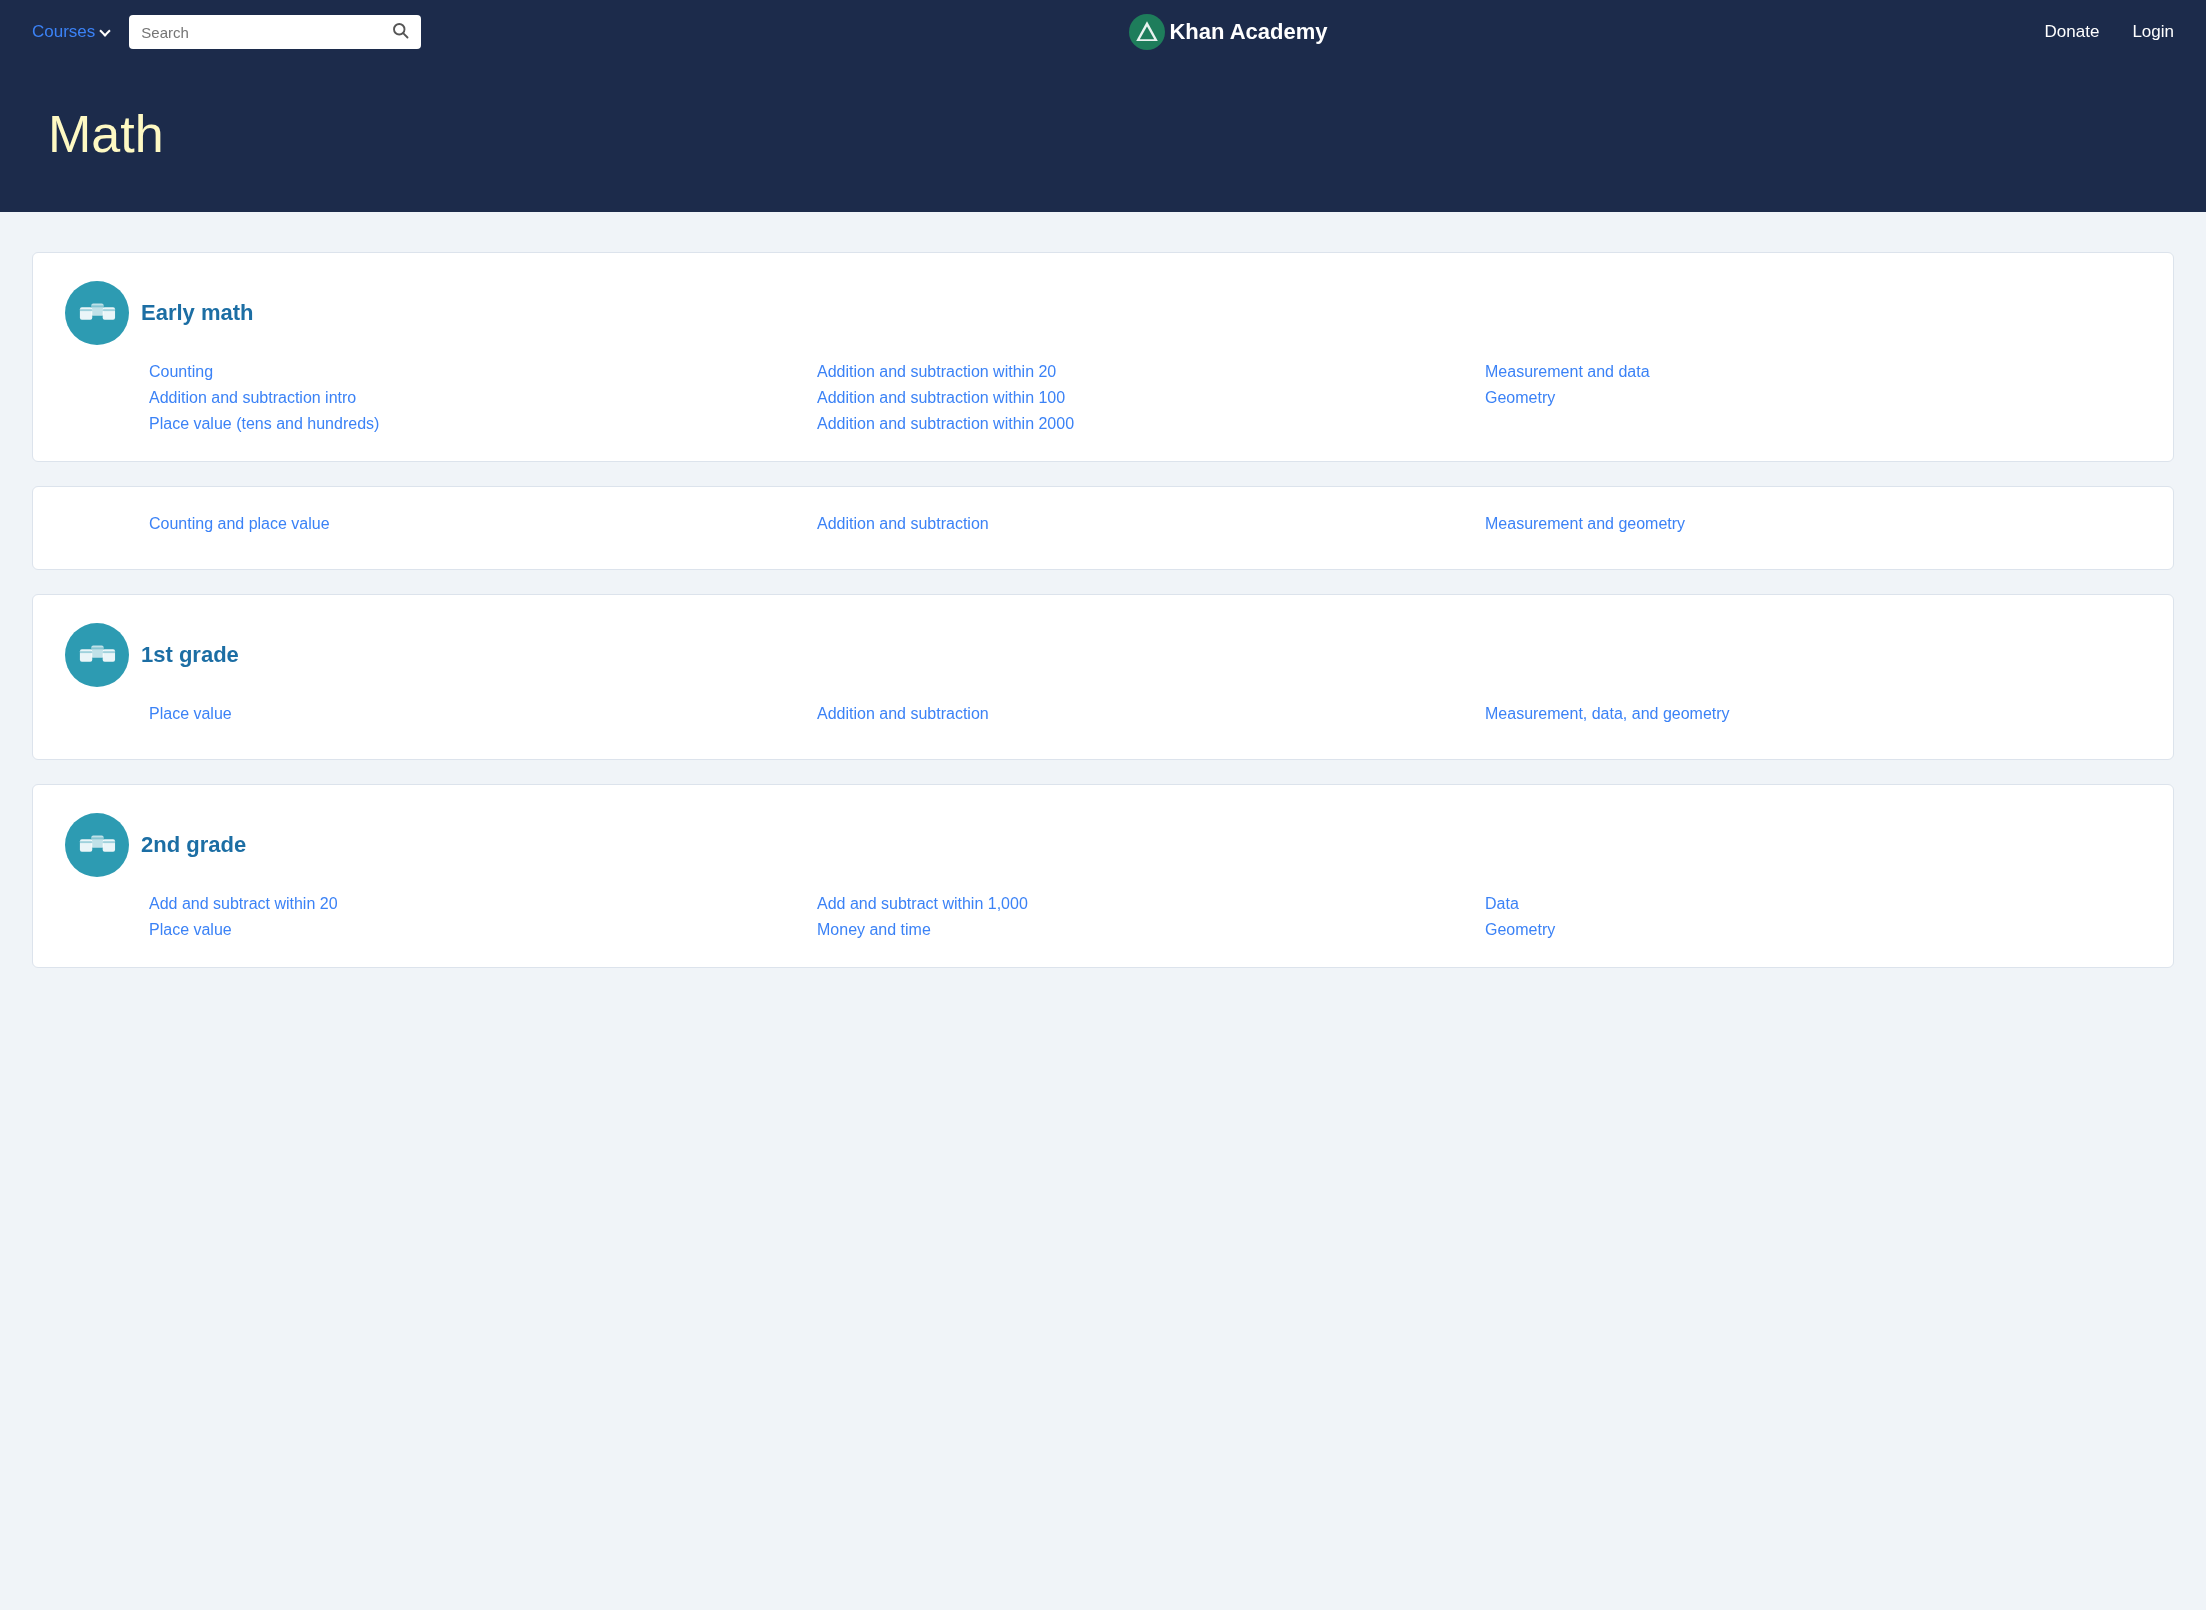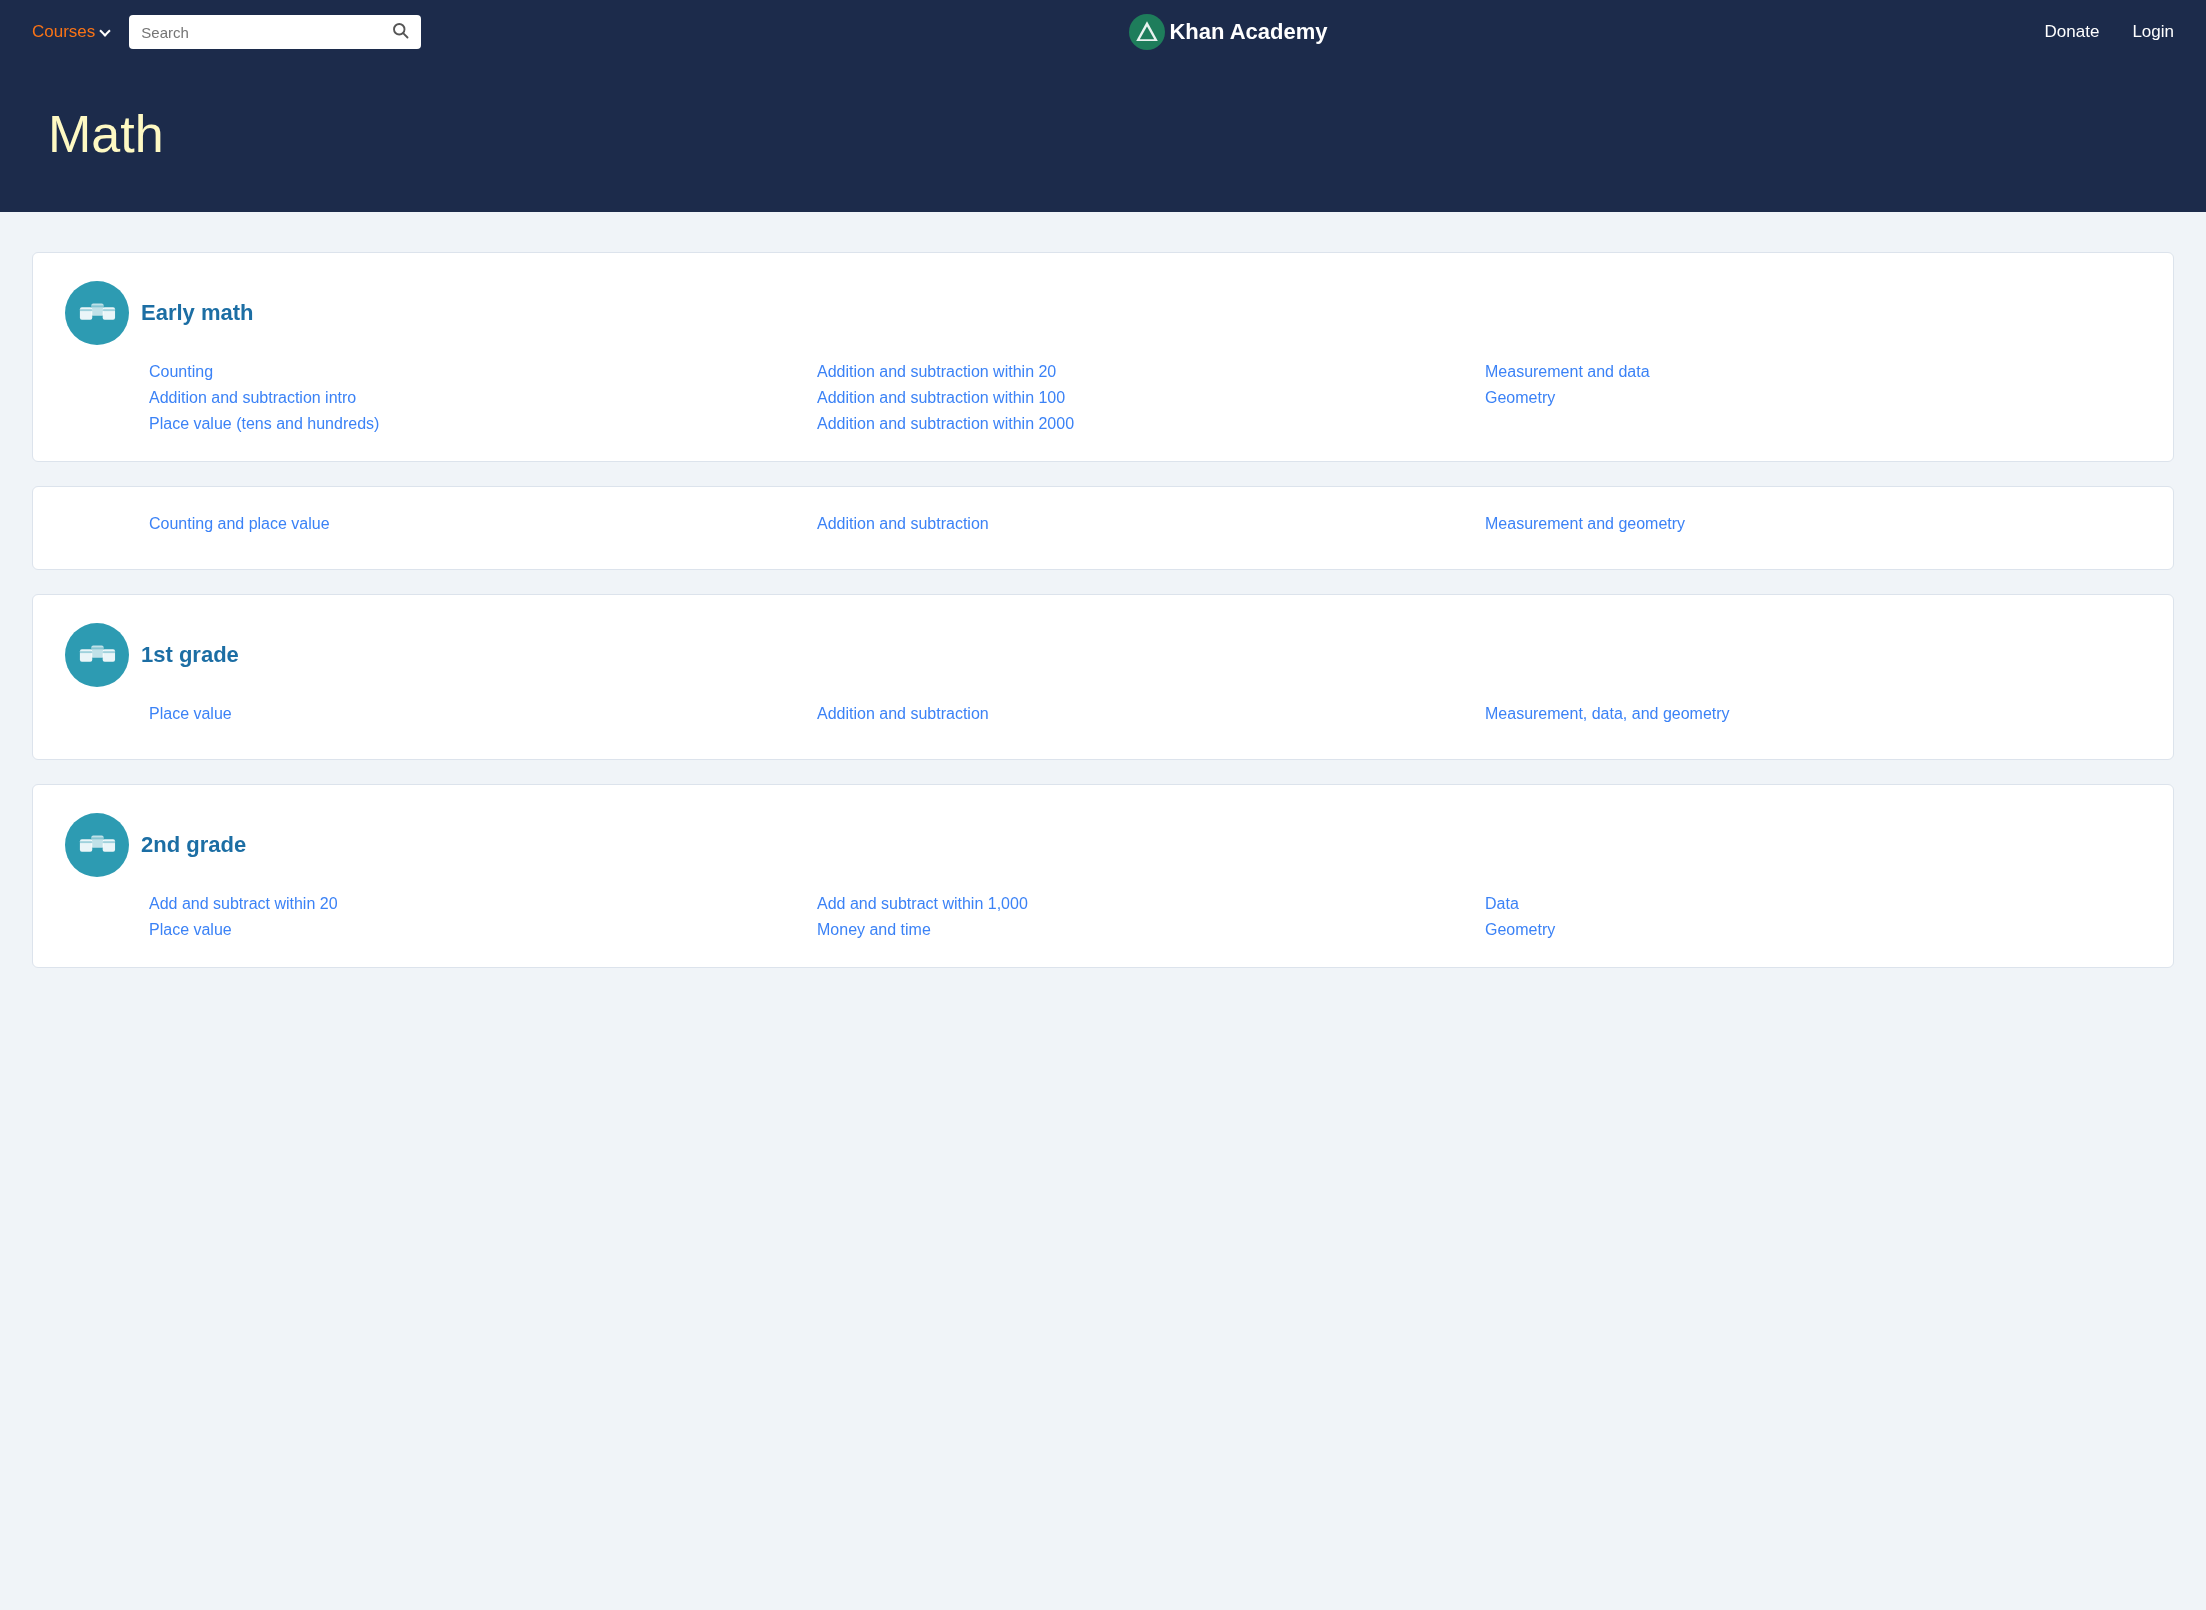--- a/index.html
+++ b/index.html
@@ -8,21 +8,21 @@
     
     nav {
       background: #1c2b4b;
       display: flex;
       align-items: center;
       padding: 0 32px;
       height: 64px;
       gap: 20px;
     }
     .nav-courses {
-      color: #f97316;
+      color: #3b82f6;
       font-size: 17px;
       font-weight: 500;
       display: flex;
       align-items: center;
       gap: 6px;
       cursor: pointer;
       white-space: nowrap;
     }
     .nav-courses .chevron {
       border: solid #fff;

